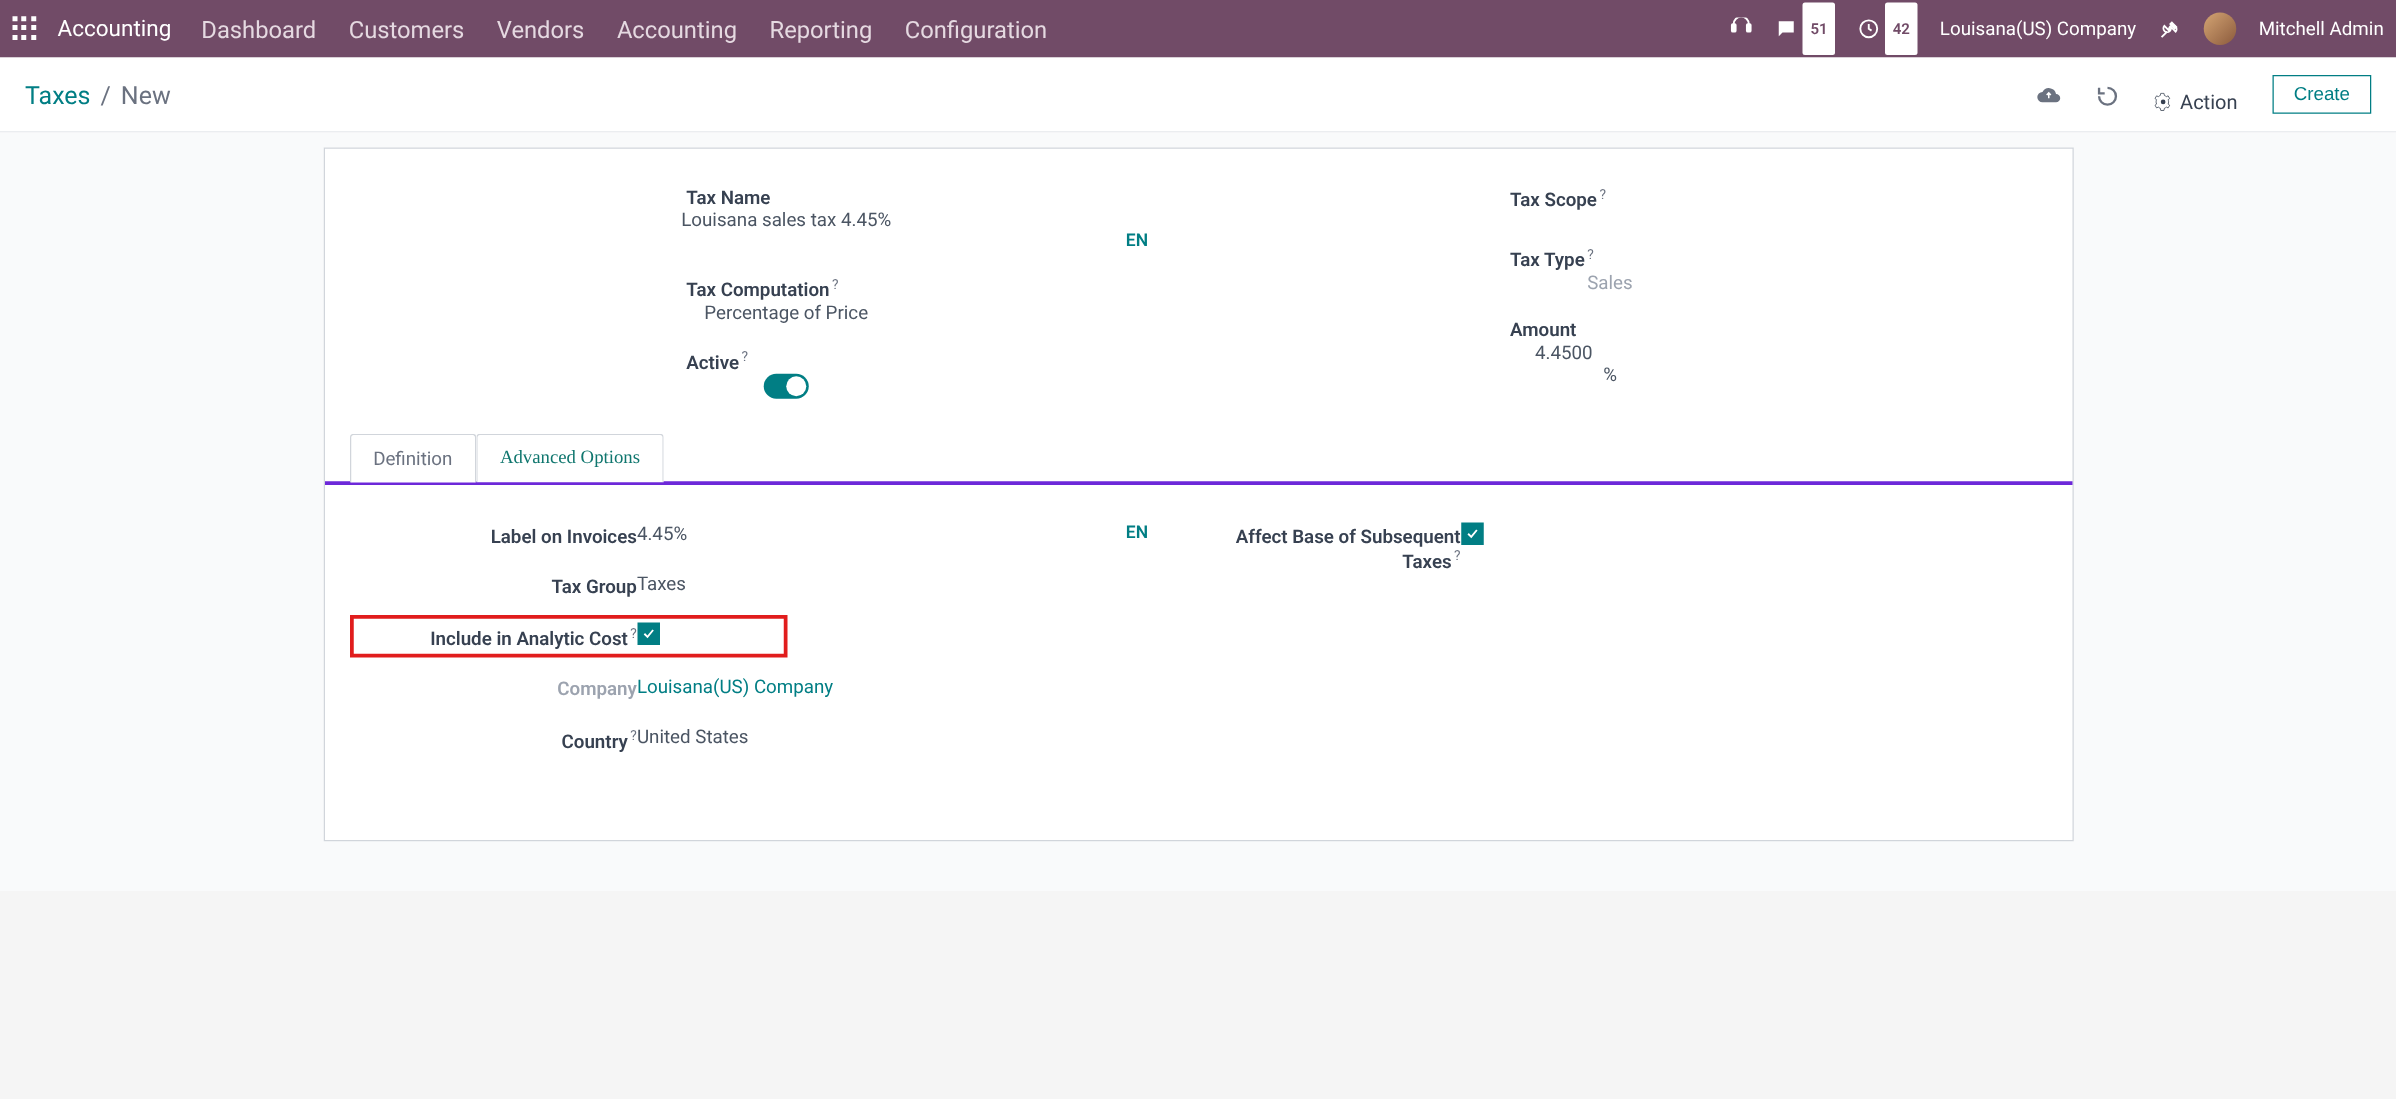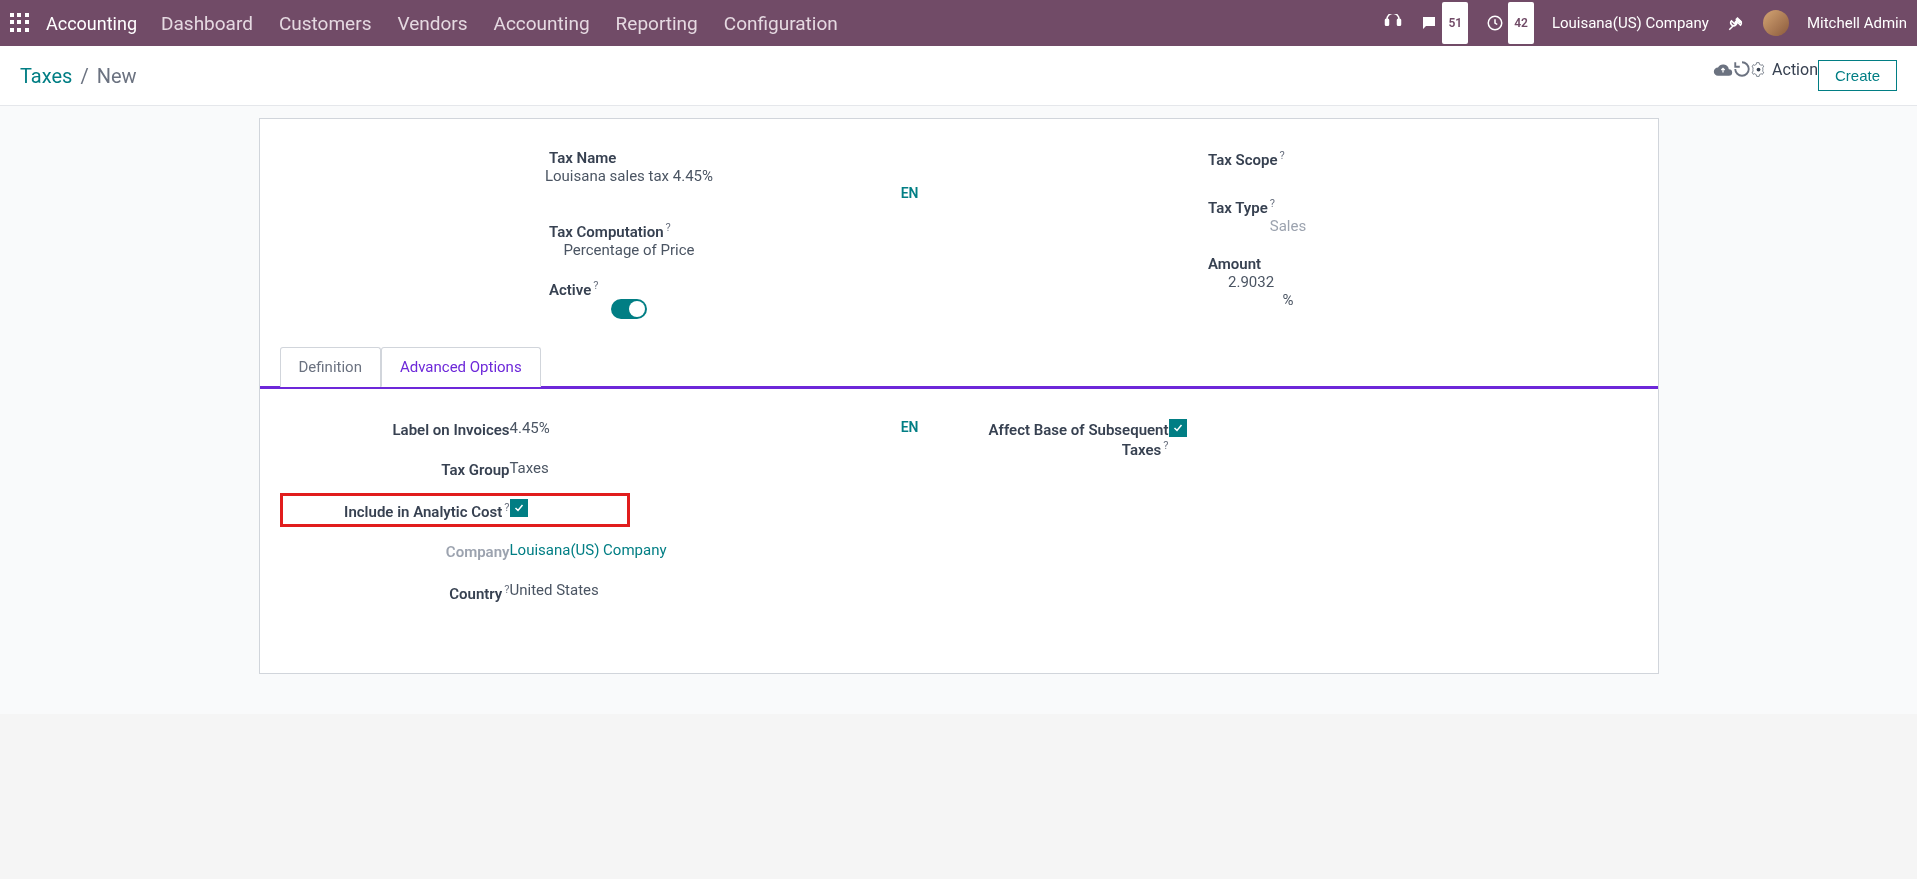--- a/index.html
+++ b/index.html
@@ -20,21 +20,21 @@
   .company-name { color: #fff; font-size: 15px; cursor: pointer; }
   .avatar { width: 26px; height: 26px; border-radius: 50%; background: linear-gradient(135deg,#d4a574,#8b5a3c); display:inline-block; }
   .user-name { color: #fff; font-size: 15px; }
   
   
   .control-bar { background: #fff; padding: 14px 20px; border-bottom: 1px solid #e5e7eb; display: flex; align-items: center; }
   .breadcrumb { font-size: 20px; display: flex; gap: 8px; align-items: center; }
   .breadcrumb a { color: #017e84; text-decoration: none; cursor: pointer; }
   .breadcrumb .sep { color: #6b7280; }
   .breadcrumb .current { color: #6b7280; }
-  .control-actions { margin-left: auto; display: flex; align-items: flex-start; }
+  .control-actions { margin-left: auto; display: flex; align-items: flex-end; gap: 28px; }
   .icon-btn { color: #6b7280; cursor: pointer; font-size: 17px; }
   .action-btn { color: #374151; font-size: 16px; cursor: pointer; display: flex; align-items: center; gap: 6px; }
   .create-btn { border: 1px solid #017e84; color: #017e84; background: #fff; padding: 6px 16px; font-size: 15px; cursor: pointer; }
   
   
   .page { padding: 12px 0 40px 0; display: flex; justify-content: center; background: #f9fafb; }
   .card { background: #fff; border: 1px solid #d1d5db; width: 1400px; max-width: 92%; padding: 30px 0 50px 0; }
   
   .form-grid { display: flex; padding: 0 40px; }
   .form-col { flex: 1; }
@@ -44,21 +44,21 @@
   .form-value { color: #4b5563; font-size: 15px; }
   .lang-badge { color: #017e84; font-weight: 600; font-size: 14px; margin-left: auto; margin-right: 40px; cursor: pointer; }
   
   .toggle { width: 36px; height: 20px; background: #017e84; border-radius: 10px; position: relative; cursor: pointer; }
   .toggle::after { content:''; position:absolute; right:2px; top:2px; width:16px; height:16px; background:#fff; border-radius:50%; }
   
   
   .tabs { display: flex; border-bottom: 3px solid #6d28d9; margin-top: 8px; padding: 0 0 0 20px; }
   .tab { padding: 10px 18px; font-size: 15px; color: #6b7280; border: 1px solid transparent; border-bottom: none; cursor: pointer; margin-bottom: -1px; background:#fff; }
   .tab.nonactive { border: 1px solid #d1d5db; border-bottom: none; color:#6b7280; border-radius: 3px 3px 0 0;}
-  .tab.active { border: 1px solid #d1d5db; border-bottom: 1px solid #fff; color: #6d28d9; border-radius: 3px 3px 0 0; }
+  .tab.active { border: 1px solid #d1d5db; border-bottom: 1px solid #fff; color: #0f766e; border-radius: 3px 3px 0 0; font-family: Liberation Serif, serif; }
   
   .tab-content { padding: 30px 40px 0 40px; display: flex; }
   .tab-col { flex: 1; }
   .tab-row { display: flex; align-items: flex-start; margin-bottom: 20px; }
   .tab-label { width: 210px; font-weight: 600; font-size: 15px; color: #374151; padding-top: 2px; }
   .tab-label.muted { color: #9ca3af; }
   .tab-value { font-size: 15px; color: #4b5563; }
   .tab-value a { color: #017e84; text-decoration: none; }
   
   .checkbox { width: 18px; height: 18px; background: #017e84; display: inline-flex; align-items: center; justify-content: center; cursor: pointer; }
@@ -187,21 +187,21 @@
           <div class="form-value"></div>
         </div>
         <div class="form-row">
           <div class="form-label">
             <span>Tax Type</span><span class="help-q">?</span>
           </div>
           <div class="form-value" style="color:#9ca3af">Sales</div>
         </div>
         <div class="form-row">
           <div class="form-label">Amount</div>
-          <div class="form-value" style="width:120px">2.9032</div>
+          <div class="form-value" style="width:120px">4.4500</div>
           <div class="form-value">%</div>
         </div>
       </div>
     </div>
 
     <div class="tabs">
       <div class="tab nonactive">Definition</div>
       <div class="tab active">Advanced Options</div>
     </div>
 

